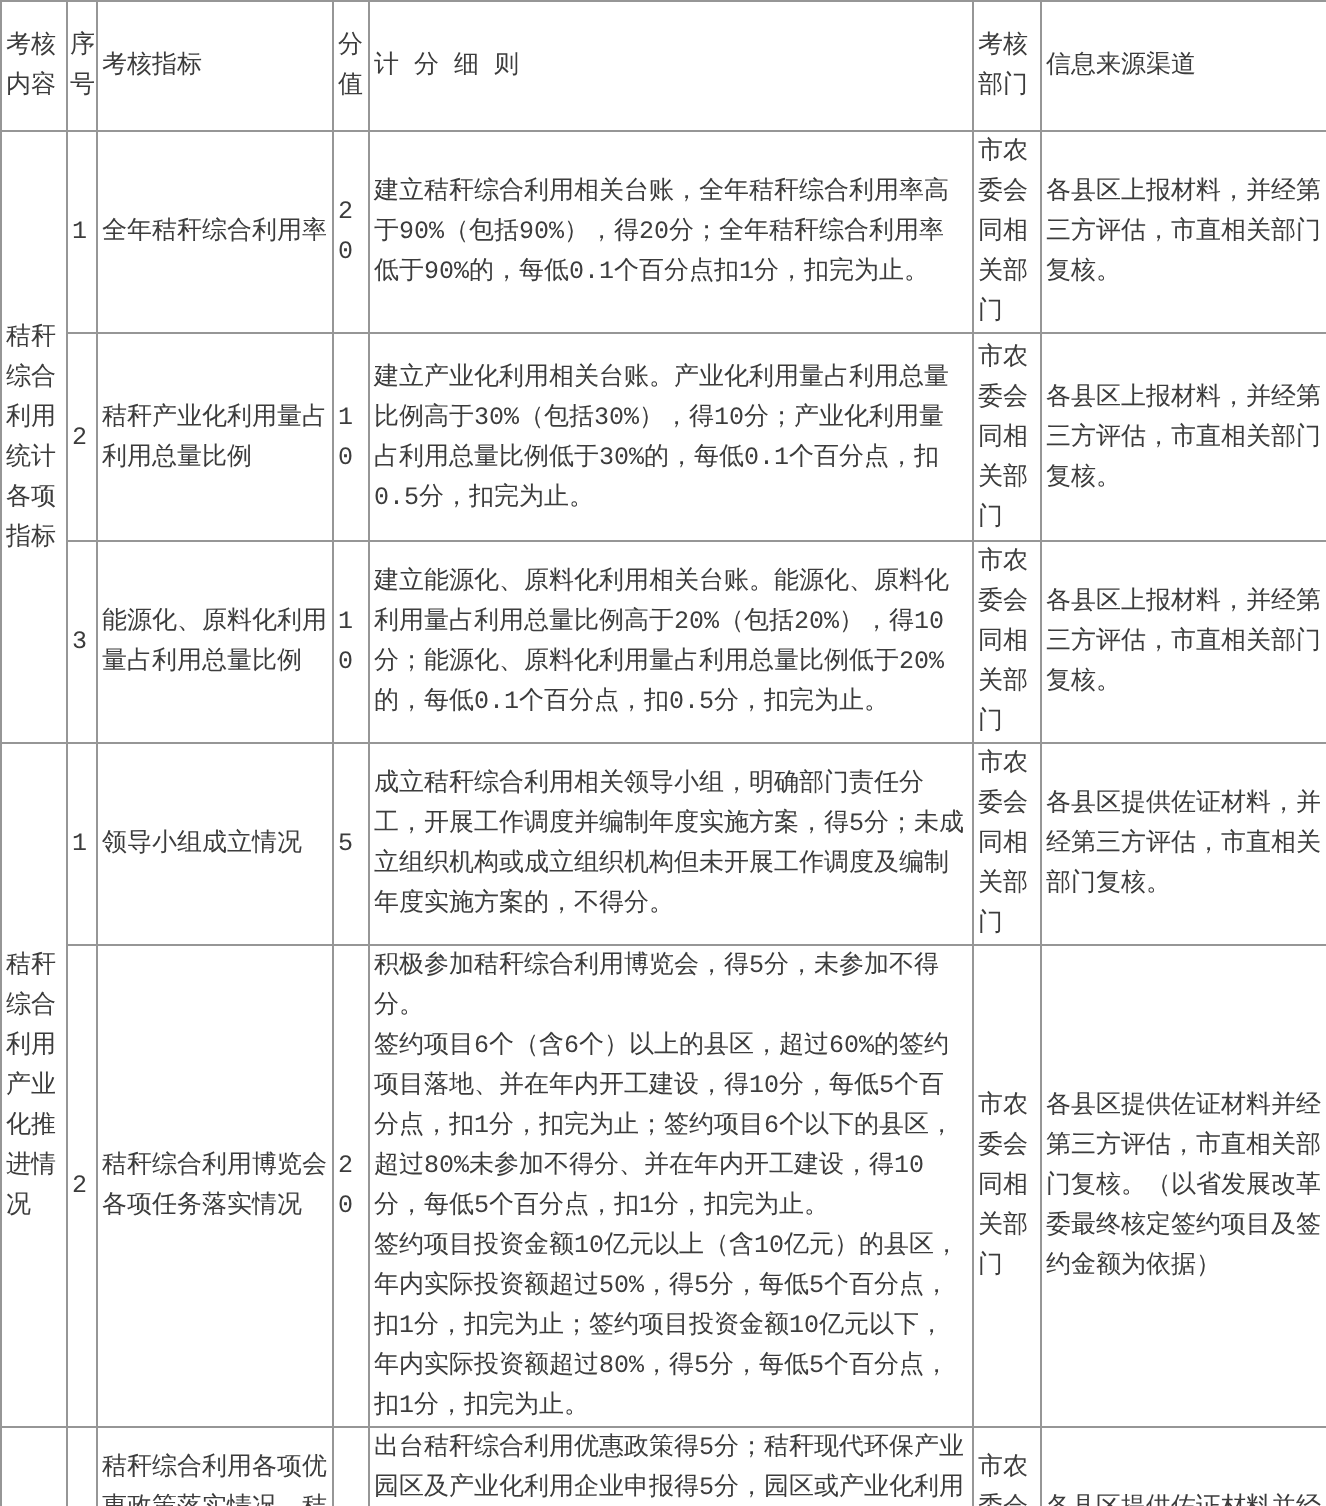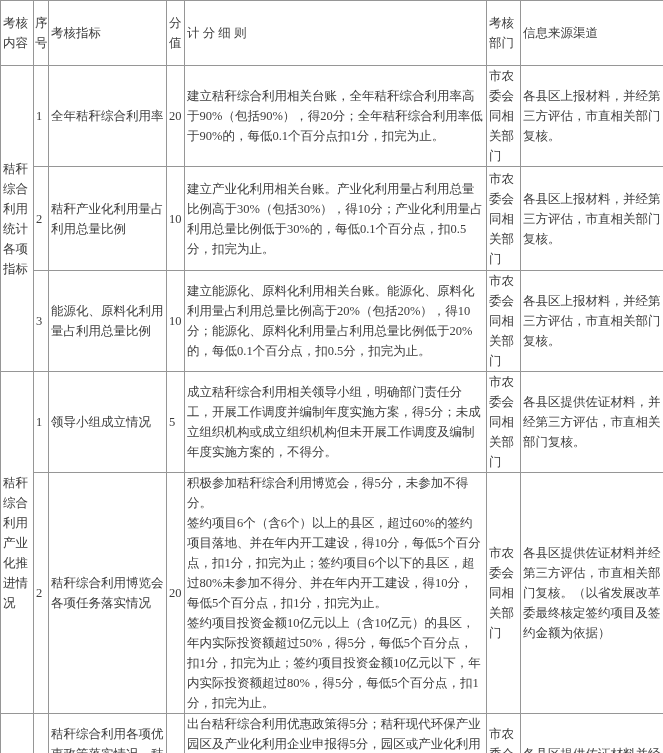--- a/index.html
+++ b/index.html
@@ -1,18 +1,18 @@
 <!DOCTYPE html>
 <html><head>
 <meta charset="utf-8">
 <style>
   html,body { margin:0; padding:0; background:#ffffff; }
   .viewport {
     width:663px; height:753px; overflow:hidden; background:#ffffff;
-    font-family:Liberation Serif, serif; color:#3c3c3c; position:relative;
+    font-family:Liberation Mono, monospace; color:#3c3c3c; position:relative;
   }
   table.assess {
     border-collapse:collapse; table-layout:fixed; width:663px;
   }
   table.assess td, table.assess th {
     border:1px solid #969696; padding:0 2px;
     font-size:12.5px; line-height:1.6; font-weight:normal;
     vertical-align:middle; text-align:left; word-break:break-all;
     overflow:hidden;
   }

